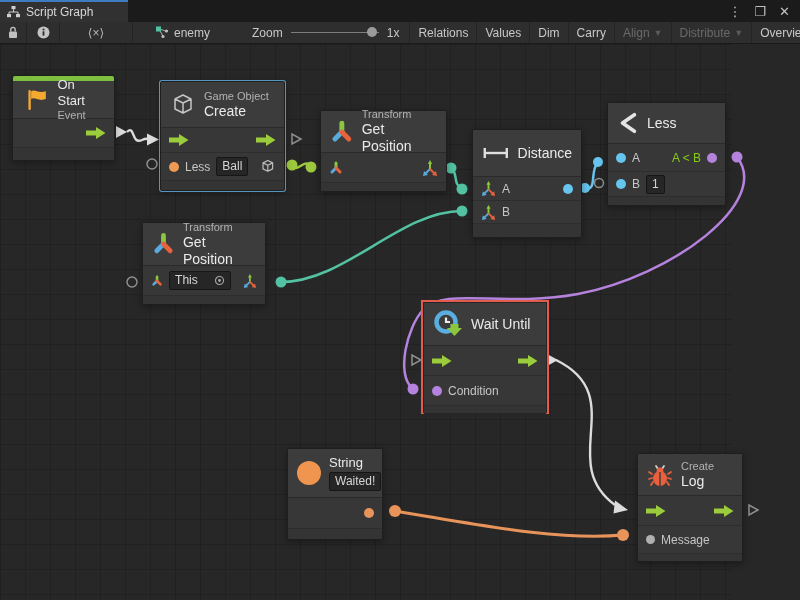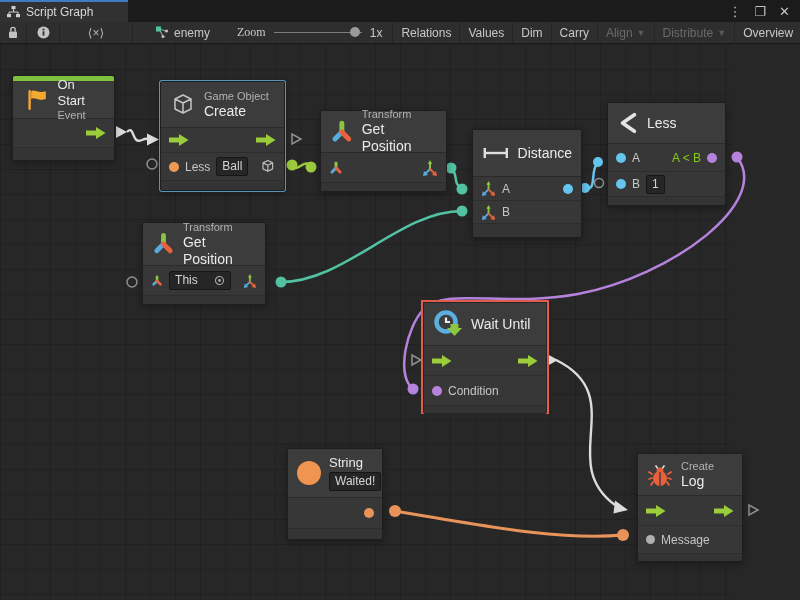--- a/index.html
+++ b/index.html
@@ -99,21 +99,21 @@
     <div class="breadcrumb" style="margin-left:10px;">
       <svg width="14" height="13" viewBox="0 0 14 13">
         <path d="M4 3 L11 5 M4 3 L8 10" stroke="#9a9a9a" stroke-width="1.2"></path>
         <rect x="1" y="0.5" width="5" height="5" fill="#53c2a2"></rect>
         <circle cx="11.5" cy="5" r="1.6" fill="#bdbdbd"></circle>
         <circle cx="8" cy="10.5" r="1.6" fill="#bdbdbd"></circle>
       </svg>
       <span>enemy</span>
     </div>
     <div class="zoomgrp">
-      <span style="margin-left:5px;font-family:Liberation Serif, serif;">Zoom</span>
+      <span style="margin-left:20px;">Zoom</span>
       <div class="zoomtrack">
         <div class="zoomhandle"></div>
       </div>
       <span>1x</span>
     </div>
     <div class="tbtn" style="border-left:1px solid #242424;">
         <span>Relations</span>
       </div>
     <div class="tbtn">
         <span>Values</span>

